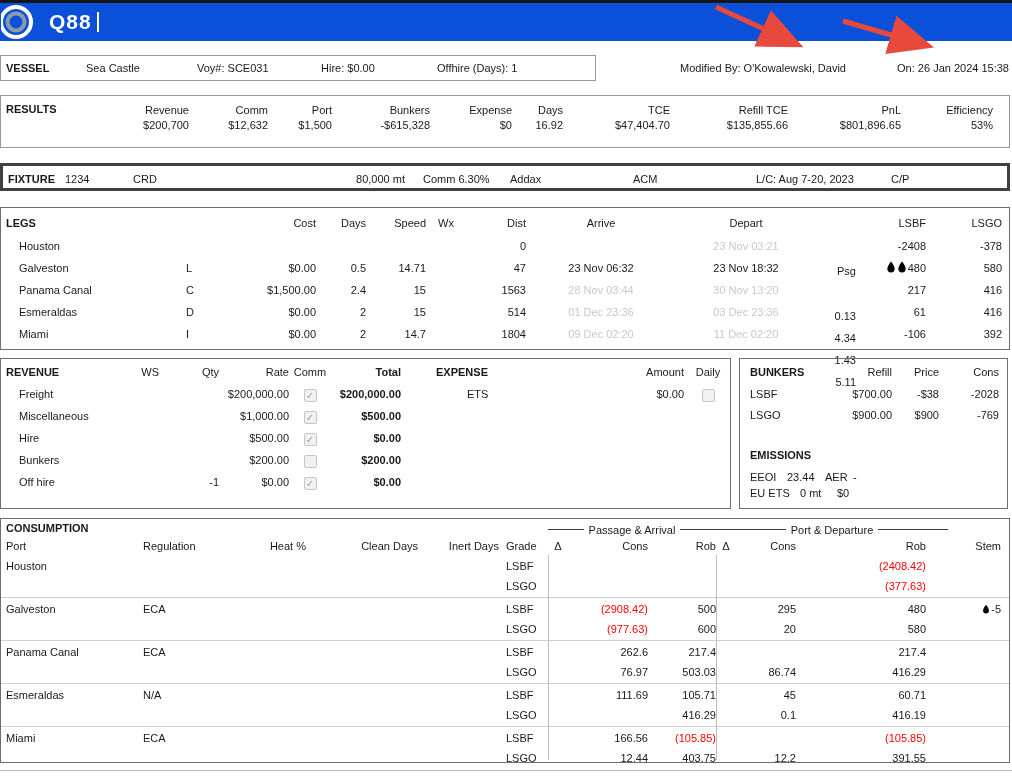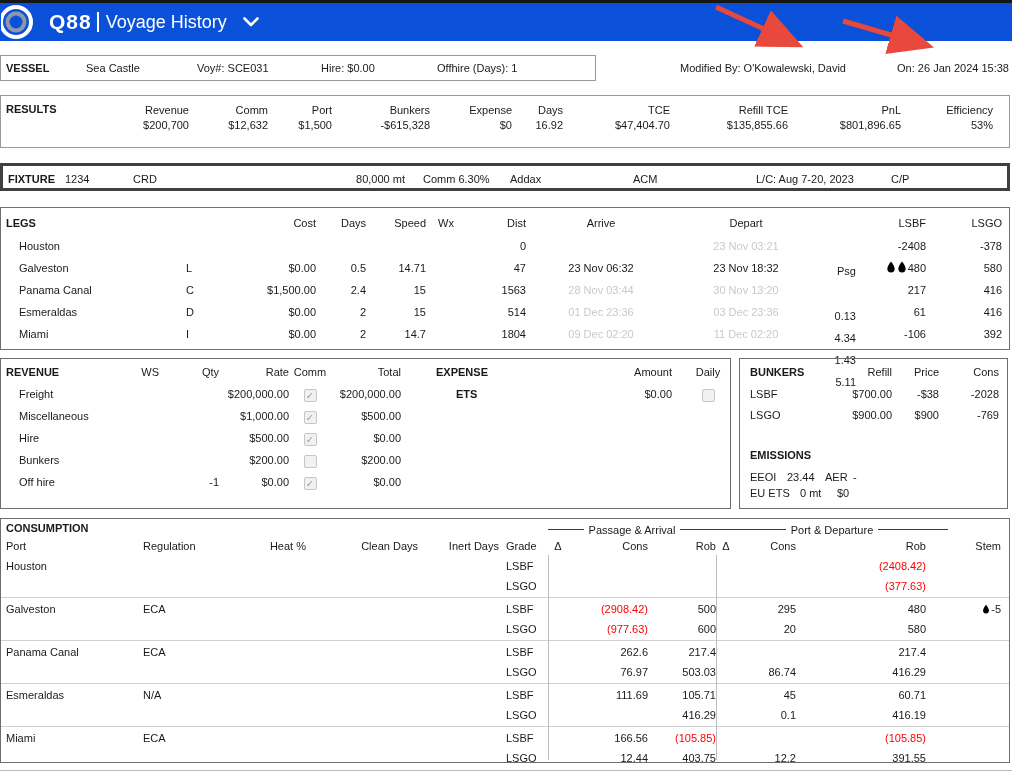--- a/index.html
+++ b/index.html
@@ -94,32 +94,32 @@
     border:1px solid #6e6e6e; padding-top:4px;
   }
   .rrow { display:flex; height:22px; line-height:22px; }
   .rrow.rhead { height:20px; line-height:18px; }
   .rv-label { width:130px; padding-left:18px; }
   .rhead .rv-label { padding-left:5px; font-weight:bold; }
   .rv-ws { width:28px; text-align:right; }
   .rv-qty { width:60px; text-align:right; }
   .rv-rate { width:70px; text-align:right; }
   .rv-comm { width:42px; text-align:center; }
-  .rv-total { width:70px; text-align:right; }
+  .rv-total { width:70px; text-align:right;font-weight:bold; }
   .cb {
     display:inline-block; width:13px; height:13px; border:1px solid #c6c6c6;
     background:#f1f1f1; border-radius:2px; vertical-align:middle;
     line-height:11px; font-size:10px; color:#9e9e9e; text-align:center;
   }
   .expense { position:absolute; left:435px; top:4px; width:290px; }
   .expense .erow { position:relative; height:22px; line-height:22px; }
   .expense .erow.ehead { height:20px; line-height:18px; }
   .e-label { position:absolute; left:0; font-weight:bold; }
-  .e-ets { position:absolute; left:20px;font-weight:bold; }
-  .e-amount { position:absolute; left:148px; width:88px; text-align:right; }
+  .e-ets { position:absolute; left:31px; }
+  .e-amount { position:absolute; left:160px; width:88px; text-align:right; }
   .e-daily { position:absolute; left:252px; width:40px; text-align:center; }
 
   
   .bunkbox {
     position:absolute; top:358px; left:739px; width:269px; height:151px;
     border:1px solid #6e6e6e; padding-top:4px;
   }
   .brow { display:flex; height:21px; line-height:21px; }
   .brow.bhead { line-height:19px; }
   .b-fuel { width:70px; padding-left:10px; }
@@ -175,26 +175,20 @@
 
 <div class="topstrip"></div>
 
 <header class="topbar">
   <svg class="q88-logo" width="40" height="38" viewBox="0 0 40 38">
     <circle cx="15" cy="19" r="15" fill="none" stroke="#ffffff" stroke-width="4"></circle>
     <circle cx="15" cy="19" r="8.5" fill="none" stroke="#8d99a8" stroke-width="4"></circle>
   </svg>
   <span class="logotext">Q88</span>
   <span class="tdivider"></span>
-  <div class="titledd">
-    <span class="pagetitle">Voyage History</span>
-    <svg class="chev" width="16" height="10" viewBox="0 0 16 10">
-      <polyline points="1.5,1.5 8,8 14.5,1.5" fill="none" stroke="#ffffff" stroke-width="2.6" stroke-linecap="round" stroke-linejoin="round"></polyline>
-    </svg>
-  </div>
 </header>
 
 <section class="vesselbox">
   <span class="v-label">VESSEL</span>
   <span class="v-name">Sea Castle</span>
   <span class="v-voy">Voy#: SCE031</span>
   <span class="v-hire">Hire: $0.00</span>
   <span class="v-off">Offhire (Days): 1</span>
 </section>
 <span class="modby">Modified By: O'Kowalewski, David</span>

